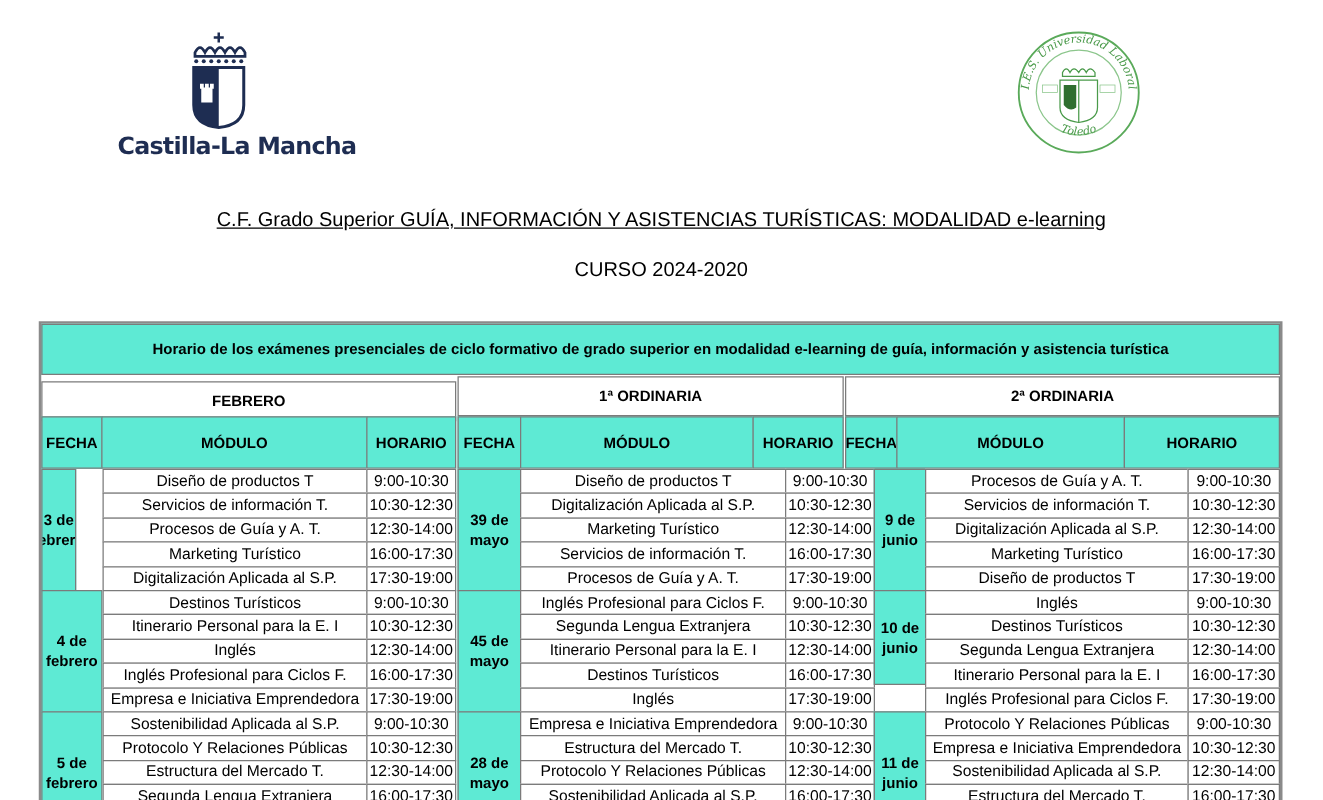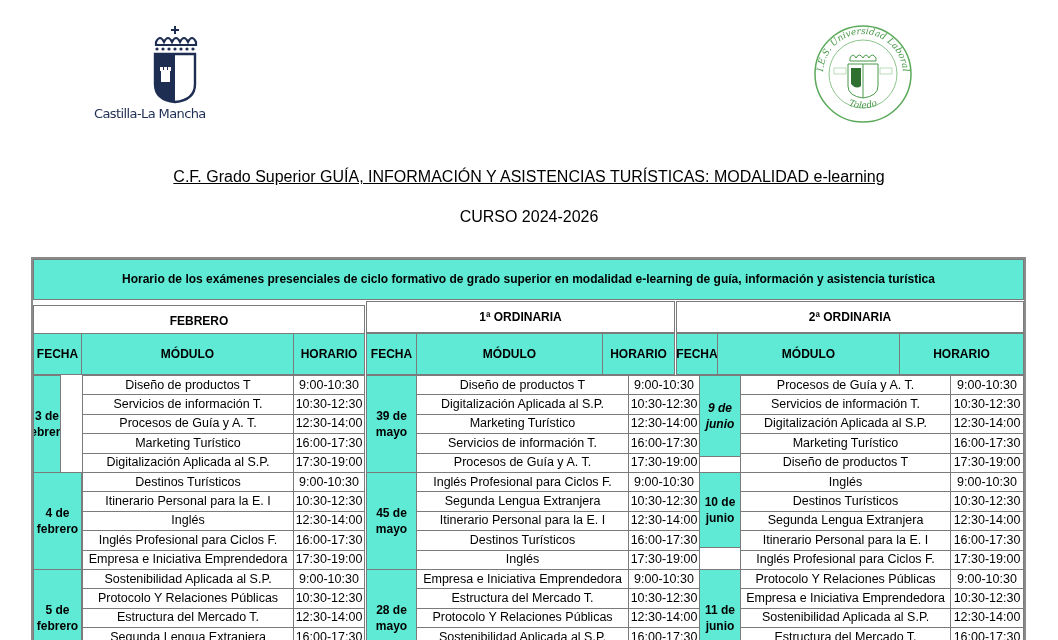--- a/index.html
+++ b/index.html
@@ -1,19 +1,19 @@
 <!DOCTYPE html>
 <html><head>
 <meta charset="utf-8">
 <style>
   html, body { margin:0; padding:0; background:#ffffff; }
   body { width:1058px; height:640px; position:relative; overflow:hidden; font-family:"Liberation Sans", sans-serif; color:#000; }
   .abs { position:absolute; box-sizing:border-box; }
   .logo-clm { left:88px; top:24px; width:172px; height:108px; }
-  .logo-clm .text { position:absolute; left:6px; top:82px; font-family:"DejaVu Sans", sans-serif; font-weight:normal; font-size:13px; color:#1e2d52; letter-spacing:-0.6px; white-space:nowrap; }
+  .logo-clm .text { position:absolute; left:6px; top:82px; font-family:"DejaVu Sans", sans-serif; font-weight:bold; font-size:19px; color:#1e2d52; letter-spacing:-0.6px; white-space:nowrap; }
   .logo-seal { left:806px; top:24px; width:114px; height:100px; }
   .doc-title { left:0; top:168px; width:1058px; text-align:center; font-weight:normal; font-size:16px; }
   .doc-title span { text-decoration:underline; }
   .course { left:0; top:208px; width:1058px; text-align:center; font-size:16px; }
   .cell { position:absolute; box-sizing:border-box; border:1px solid #7b7b7b; display:flex; align-items:center; justify-content:center; text-align:center; font-size:12px; line-height:13px; white-space:nowrap; overflow:hidden; }
   .gray { background:#5eead4; }
   .white { background:#ffffff; }
   .b { font-weight:bold; }
   .table-frame { left:31px; top:257px; width:995px; height:400px; border:2px solid #8a8a8a; background:#fff; }
   .date-cell { font-weight:bold; white-space:normal; line-height:16px; font-size:12px; }
@@ -64,21 +64,21 @@
       <path d="M42 40 L72 40 L72 62 Q72 72 57 74 Q42 72 42 62 Z"></path>
       <line x1="57" y1="40" x2="57" y2="74"></line>
     </g>
     <path d="M45 44 L55 44 L55 62 Q50 66 45 60 Z" fill="#2f6f2f"></path>
     <rect x="28" y="44" width="12" height="6" fill="none" stroke="#8cc68c" stroke-width="0.6"></rect>
     <rect x="74" y="44" width="12" height="6" fill="none" stroke="#8cc68c" stroke-width="0.6"></rect>
   </svg>
 </div>
 
 <div class="abs doc-title"><span>C.F. Grado Superior GUÍA, INFORMACIÓN Y ASISTENCIAS TURÍSTICAS: MODALIDAD e-learning</span></div>
-<div class="abs course">CURSO 2024-2026</div>
+<div class="abs course">CURSO 2024-2020</div>
 
 <div class="abs table-frame"></div>
 
 <div class="cell gray b" style="left:33px;top:259px;width:991px;height:41px;font-size:12px;">Horario de los exámenes presenciales de ciclo formativo de grado superior en modalidad e-learning de guía, información y asistencia turística</div>
 
 <div class="cell white b" style="left:33px;top:305px;width:332px;height:32px;">FEBRERO</div>
 <div class="cell white b" style="left:366px;top:301px;width:309px;height:32px;">1ª ORDINARIA</div>
 <div class="cell white b" style="left:676px;top:301px;width:348px;height:32px;">2ª ORDINARIA</div>
 
 <div class="cell gray b" style="left:33px;top:333px;width:49px;height:42px;">FECHA</div>
@@ -149,21 +149,21 @@
     <div class="cell white" style="left: 628px; top: 549.6px; width: 72px; height: 20.4px; font-size: 12.5px;">17:30-19:00</div>
     <div class="cell gray date-cell" style="left: 366px; top: 569px; width: 51px; height: 98px;">28 de mayo</div>
     <div class="cell white" style="left: 416px; top: 569px; width: 213px; height: 20.4px; font-size: 12.5px;">Empresa e Iniciativa Emprendedora</div>
     <div class="cell white" style="left: 628px; top: 569px; width: 72px; height: 20.4px; font-size: 12.5px;">9:00-10:30</div>
     <div class="cell white" style="left: 416px; top: 588.4px; width: 213px; height: 20.4px; font-size: 12.5px;">Estructura del Mercado T.</div>
     <div class="cell white" style="left: 628px; top: 588.4px; width: 72px; height: 20.4px; font-size: 12.5px;">10:30-12:30</div>
     <div class="cell white" style="left: 416px; top: 607.8px; width: 213px; height: 20.4px; font-size: 12.5px;">Protocolo Y Relaciones Públicas</div>
     <div class="cell white" style="left: 628px; top: 607.8px; width: 72px; height: 20.4px; font-size: 12.5px;">12:30-14:00</div>
     <div class="cell white" style="left: 416px; top: 627.2px; width: 213px; height: 20.4px; font-size: 12.5px;">Sostenibilidad Aplicada al S.P.</div>
     <div class="cell white" style="left: 628px; top: 627.2px; width: 72px; height: 20.4px; font-size: 12.5px;">16:00-17:30</div>
-    <div class="cell gray date-cell" style="left: 699px; top: 375px; width: 42px; height: 82px; font-style: italic;">9 de junio</div>
+    <div class="cell gray date-cell" style="left: 699px; top: 375px; width: 42px; height: 98px;">9 de junio</div>
     <div class="cell white" style="left: 740px; top: 375px; width: 211px; height: 20.4px; font-size: 12.5px;">Procesos de Guía y A. T.</div>
     <div class="cell white" style="left: 950px; top: 375px; width: 74px; height: 20.4px; font-size: 12.5px;">9:00-10:30</div>
     <div class="cell white" style="left: 740px; top: 394.4px; width: 211px; height: 20.4px; font-size: 12.5px;">Servicios de información T.</div>
     <div class="cell white" style="left: 950px; top: 394.4px; width: 74px; height: 20.4px; font-size: 12.5px;">10:30-12:30</div>
     <div class="cell white" style="left: 740px; top: 413.8px; width: 211px; height: 20.4px; font-size: 12.5px;">Digitalización Aplicada al S.P.</div>
     <div class="cell white" style="left: 950px; top: 413.8px; width: 74px; height: 20.4px; font-size: 12.5px;">12:30-14:00</div>
     <div class="cell white" style="left: 740px; top: 433.2px; width: 211px; height: 20.4px; font-size: 12.5px;">Marketing Turístico</div>
     <div class="cell white" style="left: 950px; top: 433.2px; width: 74px; height: 20.4px; font-size: 12.5px;">16:00-17:30</div>
     <div class="cell white" style="left: 740px; top: 452.6px; width: 211px; height: 20.4px; font-size: 12.5px;">Diseño de productos T</div>
     <div class="cell white" style="left: 950px; top: 452.6px; width: 74px; height: 20.4px; font-size: 12.5px;">17:30-19:00</div>

